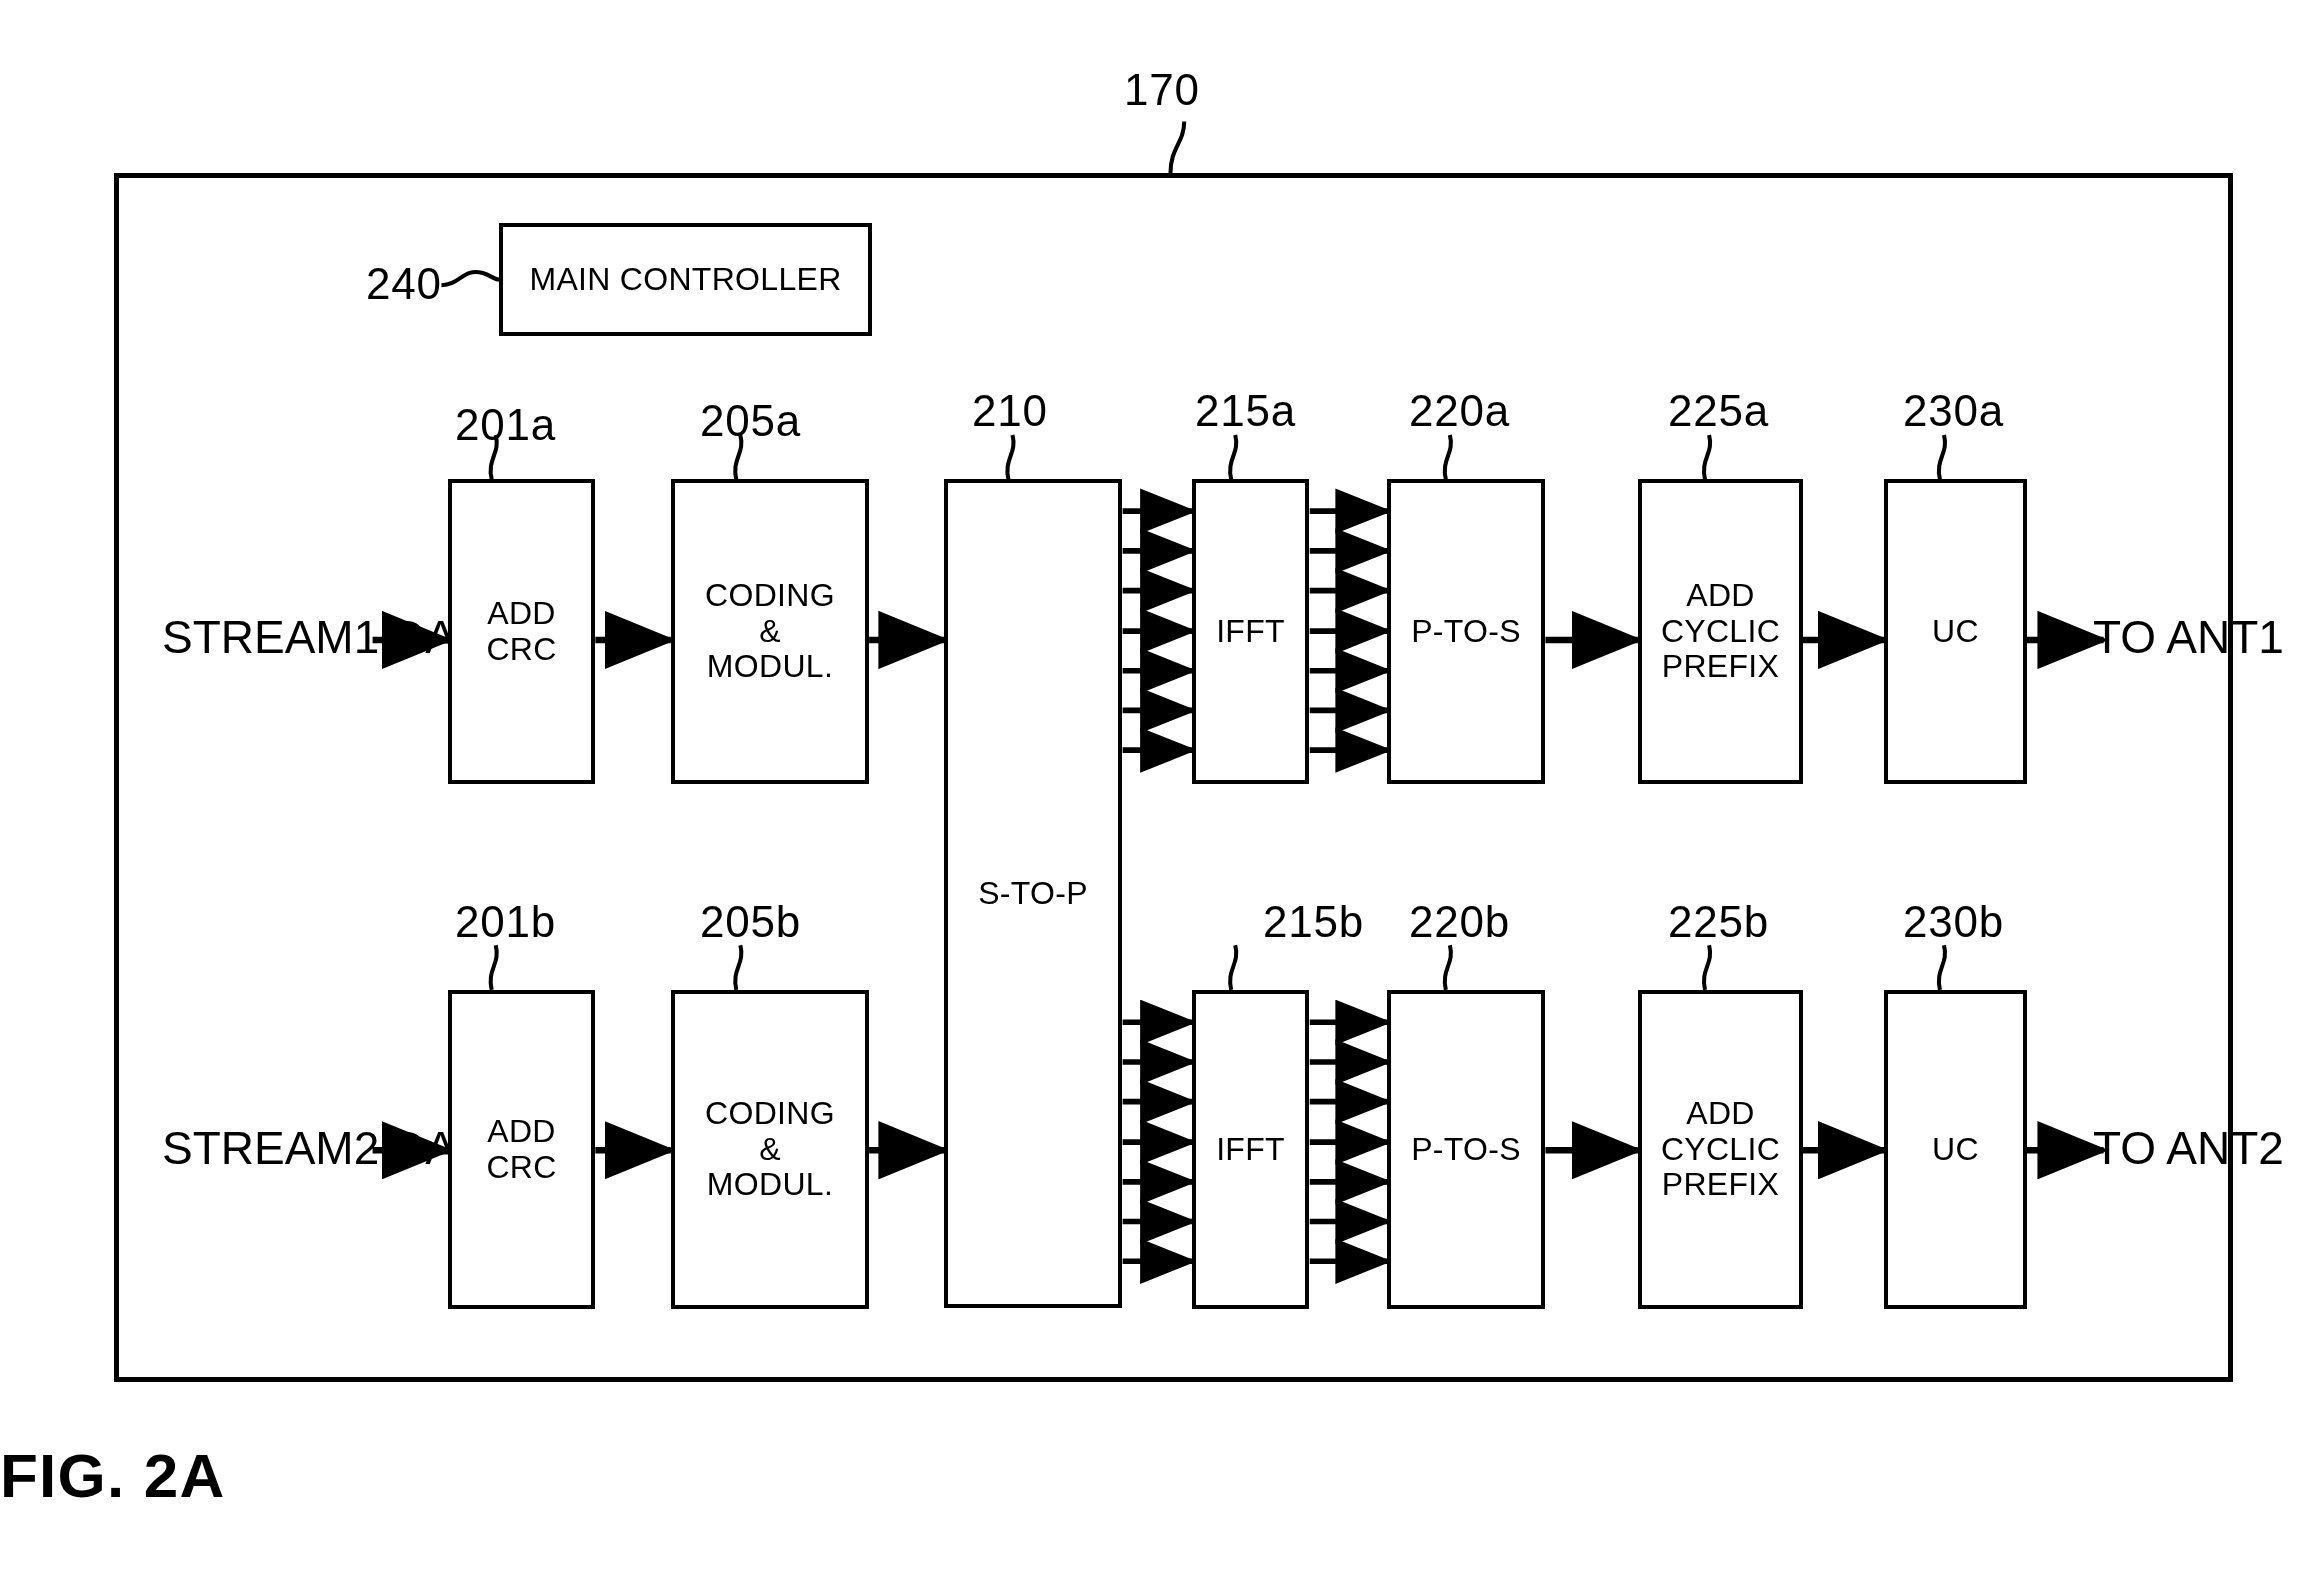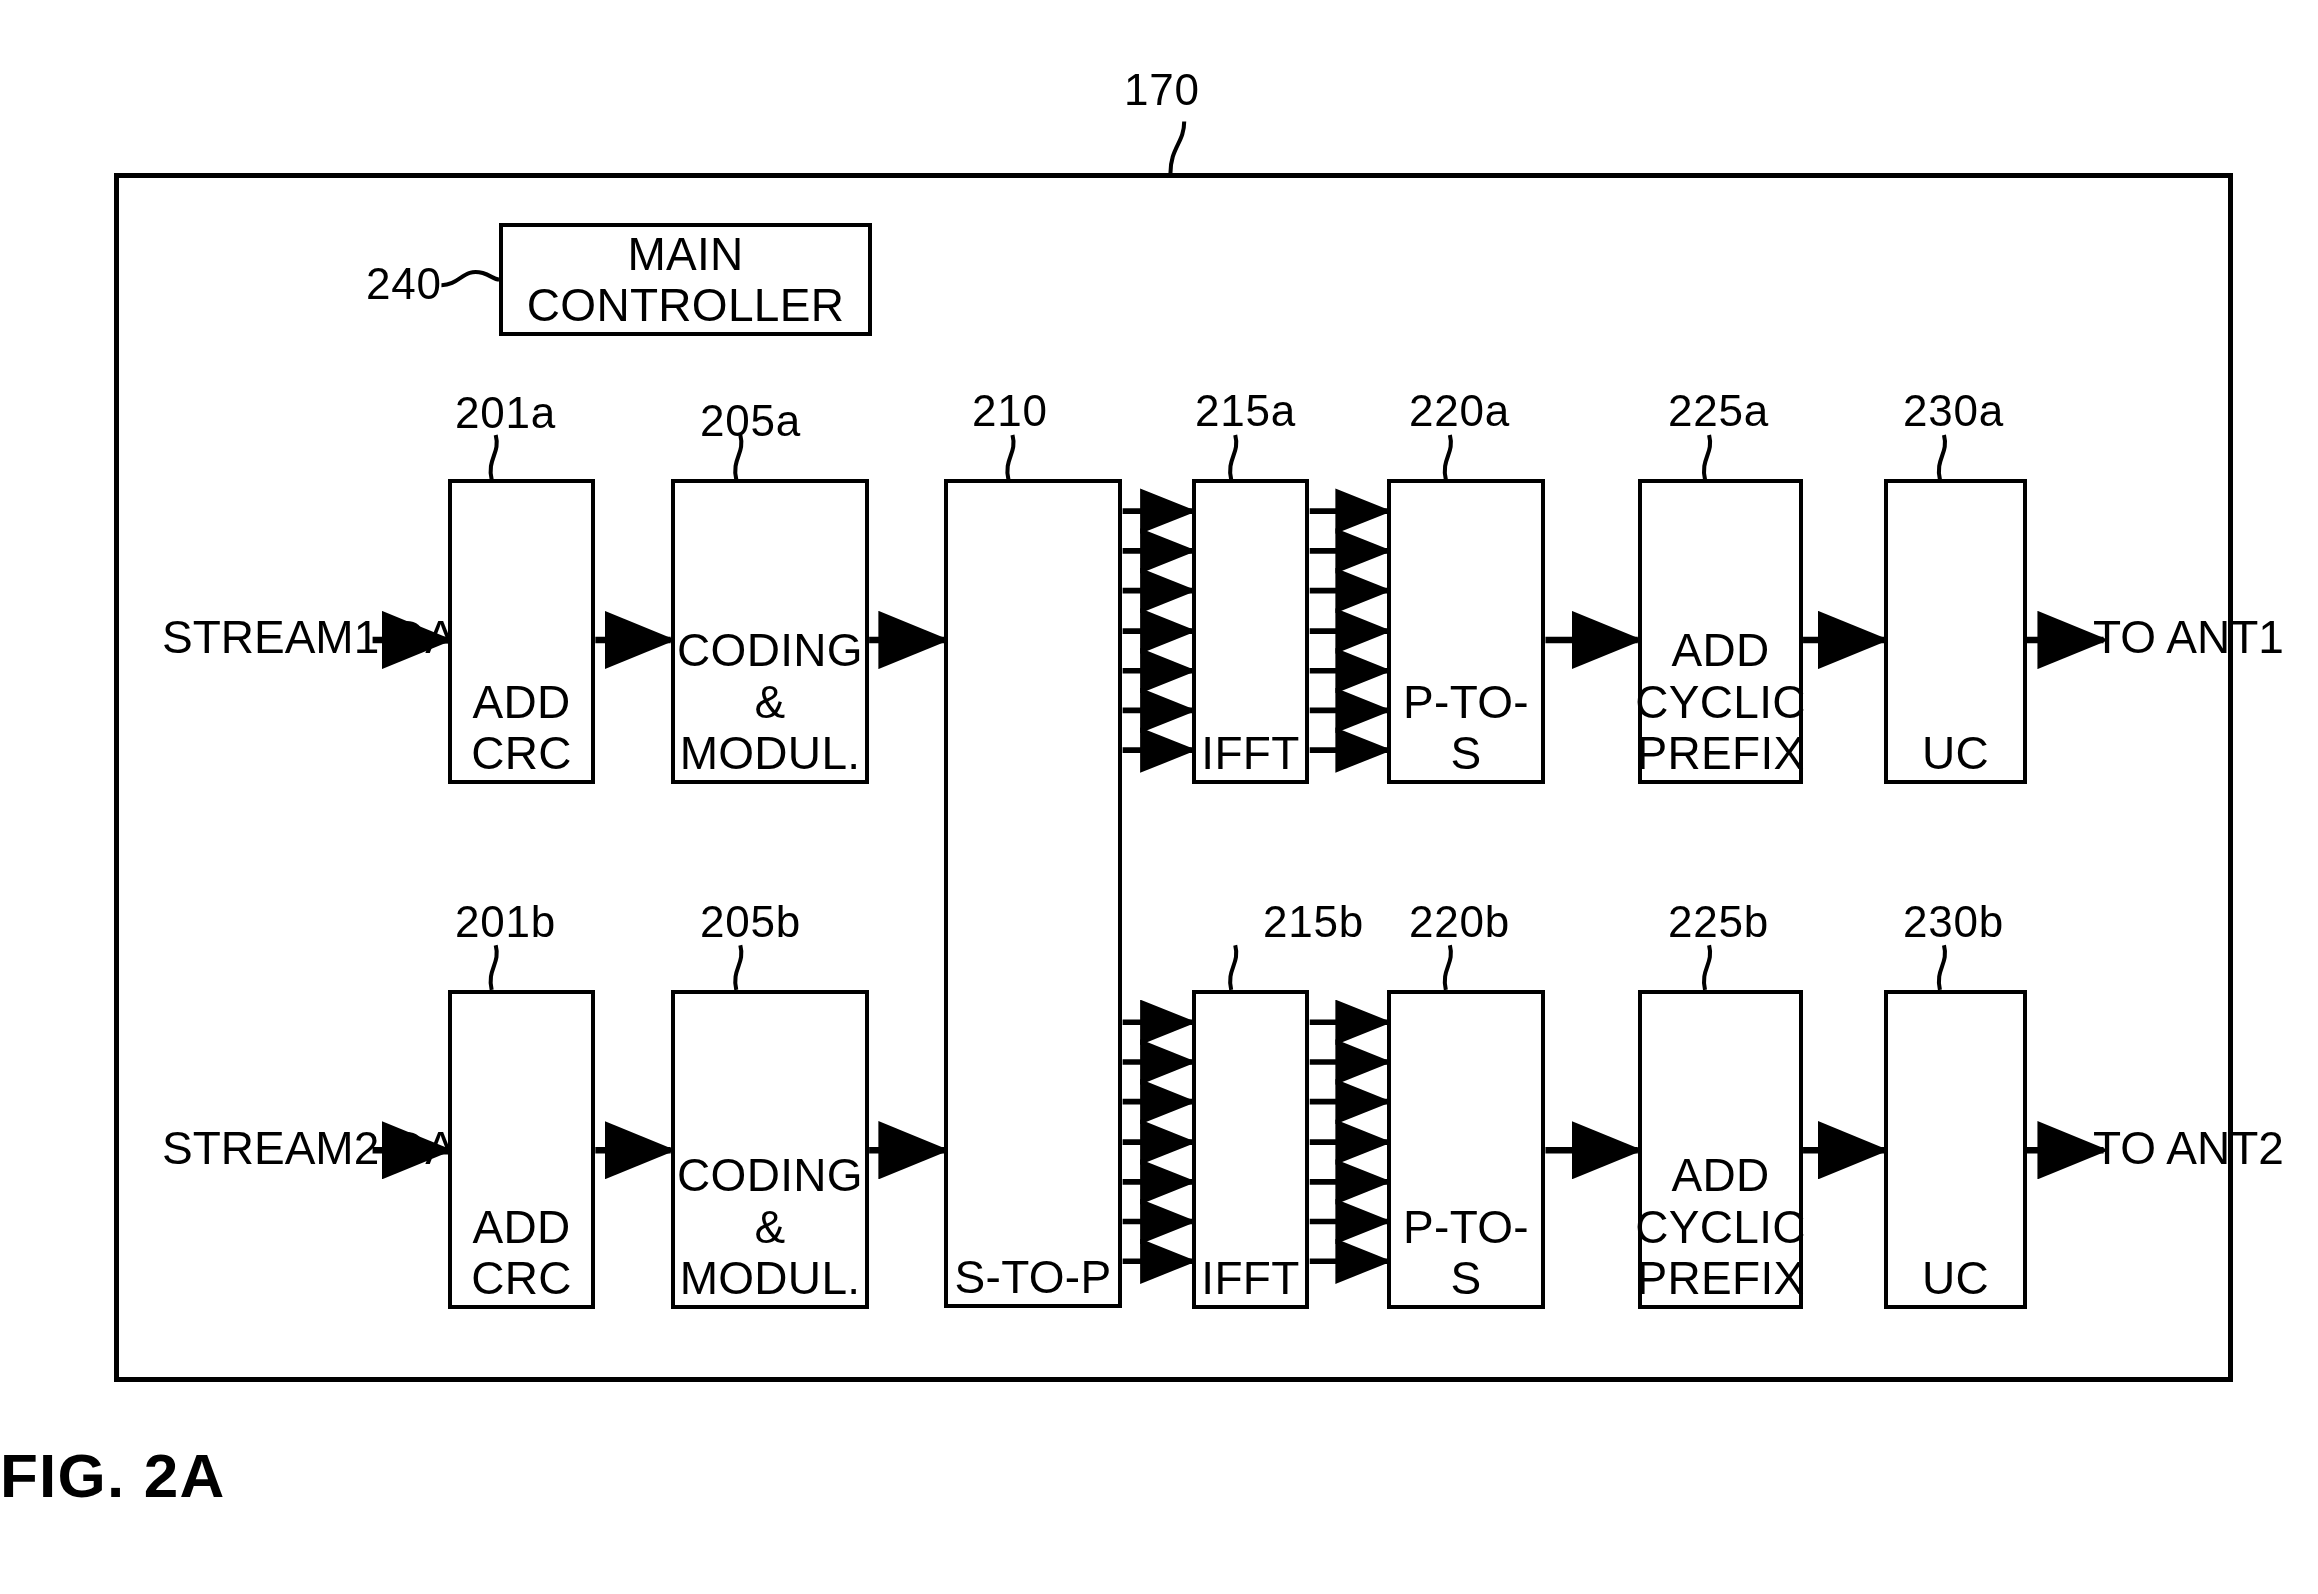--- a/index.html
+++ b/index.html
@@ -12,23 +12,23 @@
   #outer-box{
     left:114px; top:173px; width:2119px; height:1209px;
     border:5.7px solid #000; box-sizing:border-box;
   }
 
   
   .blk{
     box-sizing:border-box;
     border:4.9px solid #000;
     background:#fff;
-    display:flex; align-items:flex-end; justify-content:center;
+    display:flex; align-items:center; justify-content:center;
     text-align:center;
-    font-size:46px;
+    font-size:32px;
     line-height:1.12;
     letter-spacing:0.3px;
   }
   .blk span{display:block;}
 
   
   .ref{
     font-size:44px;
     letter-spacing:0.8px;
     white-space:nowrap;
@@ -159,21 +159,21 @@
   <div class="abs ref" style="left:972px; top:386px;">210</div>
   <div class="abs blk" style="left:944px; top:479px; width:178px; height:829px;">
     <span>S-TO-P</span>
   </div>
 
   <div class="abs sidelabel" style="left:162px; top:611px; width:211px;">
     <span>STREAM1</span>
     <span>DATA</span>
   </div>
 
-  <div class="abs ref" style="left:455px; top:388px;">201a</div>
+  <div class="abs ref" style="left:455px; top:400px;">201a</div>
   <div class="abs blk" style="left:448px; top:479px; width:147px; height:305px;">
     <div>
       <span>ADD</span>
       <span>CRC</span>
     </div>
   </div>
 
   <div class="abs ref" style="left:700px; top:386px;margin-top:10px;">205a</div>
   <div class="abs blk" style="left:671px; top:479px; width:198px; height:305px;">
     <div>

